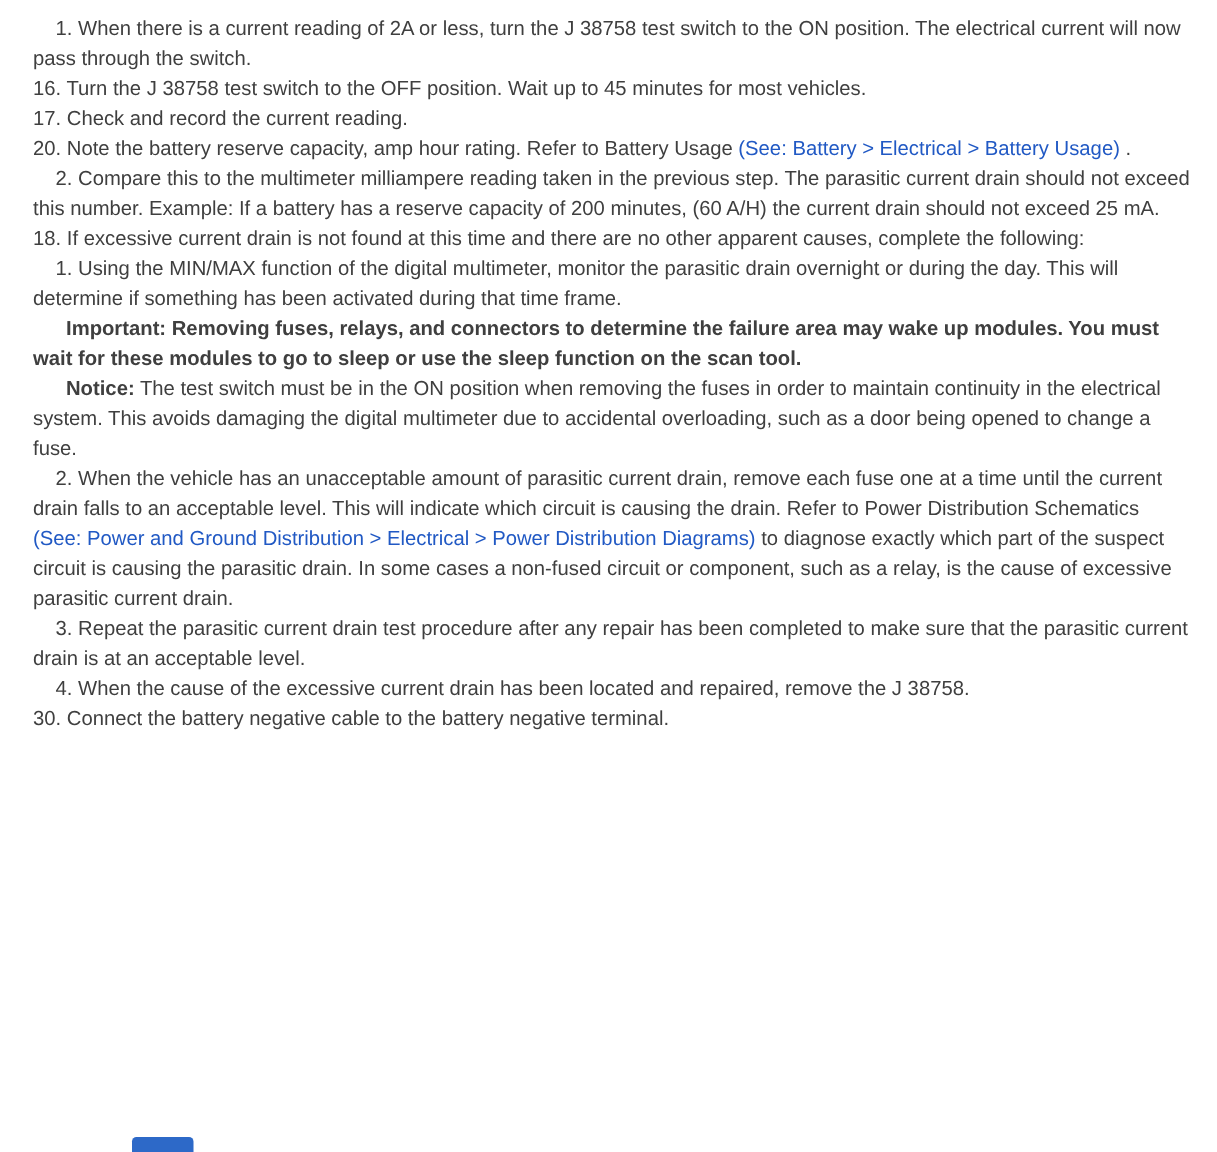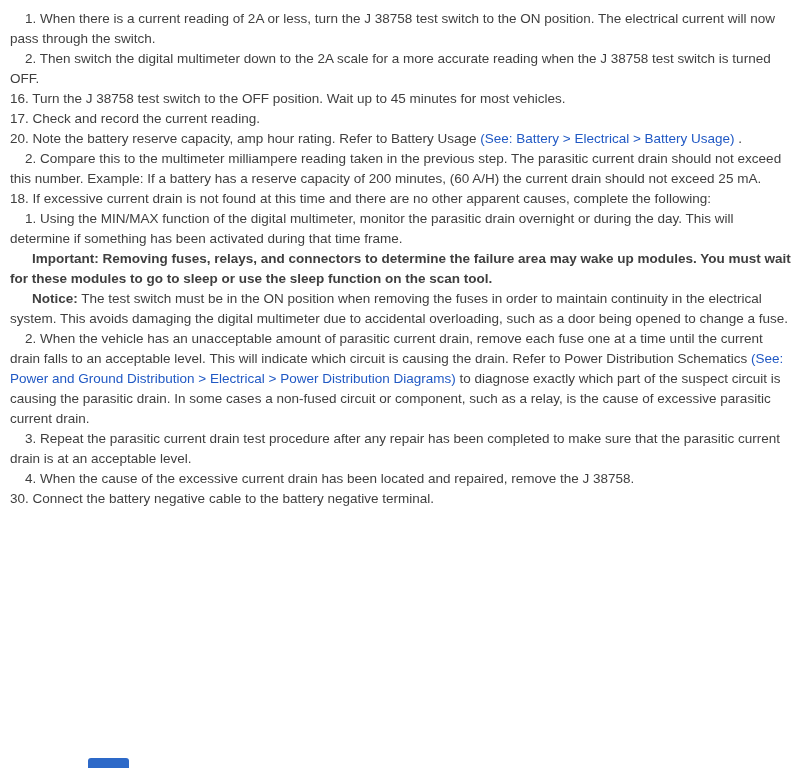--- a/index.html
+++ b/index.html
@@ -19,20 +19,21 @@
     height: 768px;
     overflow: hidden;
     position: relative;
     font-family: "Liberation Sans", sans-serif;
     font-size: 13.5px;
     line-height: 20px;
     color: var(--text);
   }
   .doc-body {
     padding: 9px 16px 0 10px;
+    margin-left: 12px;
   }
   p.block {
     margin: 0;
   }
   .indent-main   { text-indent: 0; }
   .indent-nested { text-indent: 15px; }
   .indent-note   { text-indent: 22px; }
   .gap1 { margin-bottom: 20px; }
   .gap2 { margin-bottom: 43px; }
   .seg-normal { font-weight: normal; }
@@ -50,21 +51,20 @@
     height: 12px;
     background: var(--btn);
     border-radius: 3px 3px 0 0;
   }
 </style>
 </head>
 <body>
 
 <main class="doc-body">
     <p class="block indent-nested"><span class="seg-normal">1. When there is a current reading of 2A or less, turn the J 38758 test switch to the ON position. The electrical current will now pass through the switch.</span></p>
-    <p class="block indent-nested gap1"><span class="seg-normal">2. Then switch the digital multimeter down to the 2A scale for a more accurate reading when the J 38758 test switch is turned OFF.</span></p>
     <p class="block indent-main"><span class="seg-normal">16. Turn the J 38758 test switch to the OFF position. Wait up to 45 minutes for most vehicles.</span></p>
     <p class="block indent-main"><span class="seg-normal">17. Check and record the current reading.</span></p>
     <p class="block indent-main gap1"><span class="seg-normal">20. Note the battery reserve capacity, amp hour rating. Refer to Battery Usage </span><a class="seg-link" href="#">(See: Battery &gt; Electrical &gt; Battery Usage)</a><span class="seg-normal"> .</span></p>
     <p class="block indent-nested gap1"><span class="seg-normal">2. Compare this to the multimeter milliampere reading taken in the previous step. The parasitic current drain should not exceed this number. Example: If a battery has a reserve capacity of 200 minutes, (60 A/H) the current drain should not exceed 25 mA.</span></p>
     <p class="block indent-main gap1"><span class="seg-normal">18. If excessive current drain is not found at this time and there are no other apparent causes, complete the following:</span></p>
     <p class="block indent-nested gap1"><span class="seg-normal">1. Using the MIN/MAX function of the digital multimeter, monitor the parasitic drain overnight or during the day. This will determine if something has been activated during that time frame.</span></p>
     <p class="block indent-note gap2"><span class="seg-bold">Important: Removing fuses, relays, and connectors to determine the failure area may wake up modules. You must wait for these modules to go to sleep or use the sleep function on the scan tool.</span></p>
     <p class="block indent-note gap1"><span class="seg-bold">Notice:</span><span class="seg-normal"> The test switch must be in the ON position when removing the fuses in order to maintain continuity in the electrical system. This avoids damaging the digital multimeter due to accidental overloading, such as a door being opened to change a fuse.</span></p>
     <p class="block indent-nested"><span class="seg-normal">2. When the vehicle has an unacceptable amount of parasitic current drain, remove each fuse one at a time until the current drain falls to an acceptable level. This will indicate which circuit is causing the drain. Refer to Power Distribution Schematics </span><a class="seg-link" href="#">(See: Power and Ground Distribution &gt; Electrical &gt; Power Distribution Diagrams)</a><span class="seg-normal"> to diagnose exactly which part of the suspect circuit is causing the parasitic drain. In some cases a non-fused circuit or component, such as a relay, is the cause of excessive parasitic current drain.</span></p>
     <p class="block indent-nested"><span class="seg-normal">3. Repeat the parasitic current drain test procedure after any repair has been completed to make sure that the parasitic current drain is at an acceptable level.</span></p>

